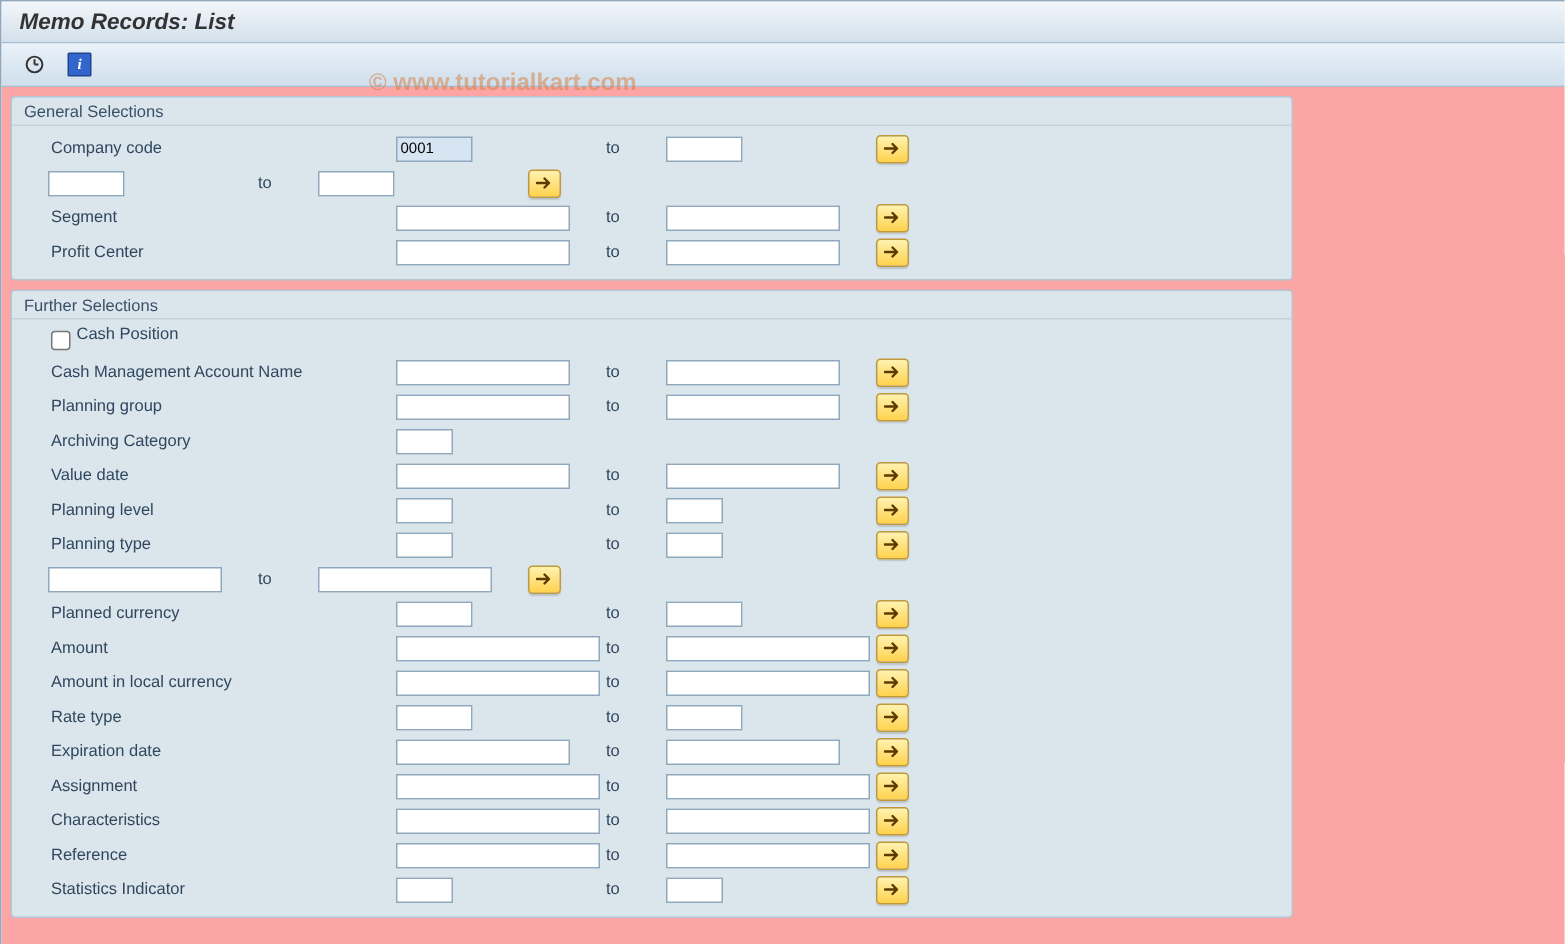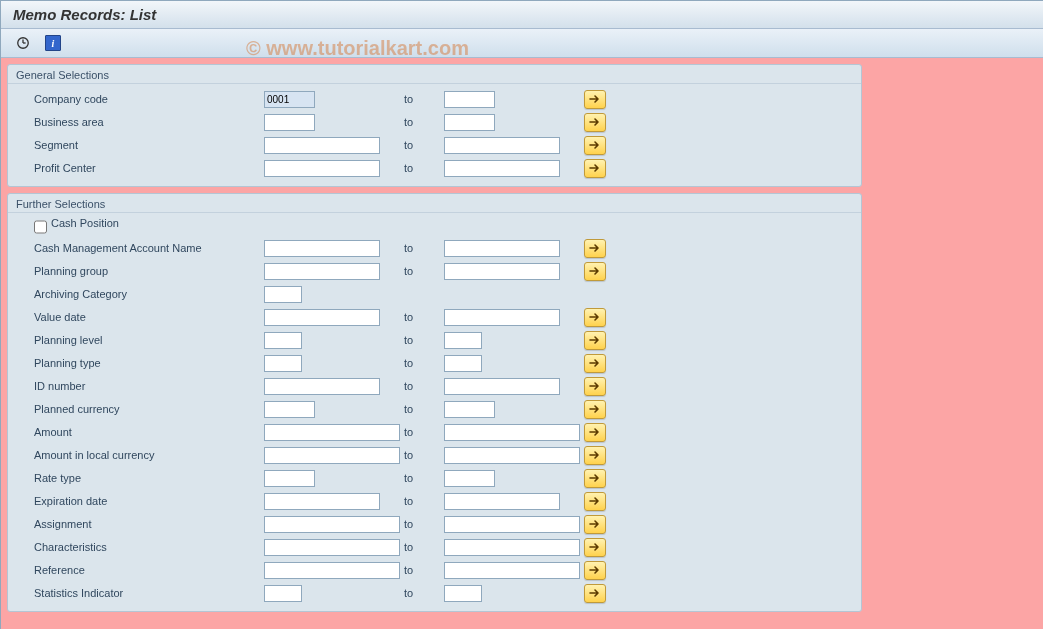--- a/index.html
+++ b/index.html
@@ -2,21 +2,21 @@
 <html><head>
 <meta charset="utf-8">
 <style>
 html,body{margin:0;padding:0;font-family:Arial,Helvetica,sans-serif;font-size:11px;color:#333;background:#fff}
 .app{width:1043px;height:629px;border:1px solid #8fa8bd;overflow:hidden;position:relative}
 .titlebar{background:linear-gradient(#f2f6fa,#d3e0eb);border-bottom:1px solid #a8bbd0;padding:5px 12px;font-size:15px;font-weight:bold;font-style:italic;color:#333}
 .toolbar{background:linear-gradient(#eaf1f8,#cfdfec);border-bottom:1px solid #a8bbd0;padding:4px 10px;height:20px;display:flex;align-items:center;gap:6px;position:relative}
 .toolbar .btn{width:22px;height:20px;display:flex;align-items:center;justify-content:center;border:1px solid transparent;border-radius:2px;cursor:pointer}
 .icon-execute{width:14px;height:14px}
 .icon-info{width:14px;height:14px;background:#3366cc;border:1px solid #224488;color:#fff;font-weight:bold;font-family:Georgia,serif;font-style:italic;display:flex;align-items:center;justify-content:center;font-size:10px;border-radius:1px}
-.watermark{position:absolute;left:245px;top:8px;font-size:20px;font-weight:bold;color:rgba(214,131,74,0.55);font-family:Arial}
+.watermark{position:absolute;left:245px;top:18px;font-size:16px;font-weight:bold;color:rgba(214,131,74,0.55);font-family:Arial}
 .body{background:#fca5a5;padding:6px;height:560px;overflow:hidden}
 .content{display:flex;gap:6px}
 .left{width:855px}
 .group{background:#dbe5ec;border:1px solid #b4c5d4;border-radius:3px;margin-bottom:6px}
 .group-head{font-size:11px;color:#3a5068;padding:4px 8px 2px;border-bottom:1px solid #c3d1dd}
 .group-body{padding:4px 24px 6px}
 .row{display:flex;align-items:center;height:22px;margin-bottom:1px}
 .lbl{width:230px;color:#30475e;border-bottom:0px solid #c3d1dd;white-space:nowrap;padding-left:2px}
 .col-from{width:140px;display:flex;align-items:center}
 .to{width:40px;color:#30475e;text-align:left}
@@ -68,21 +68,20 @@
                 </div>
                 <div class="sel">
                   <div class="multi-btn">
                     <svg viewBox="0 0 12 10">
                       <path d="M1 5 L8 5 M6 2 L9 5 L6 8" stroke="#5c3b00" stroke-width="1.6" fill="none" stroke-linecap="round" stroke-linejoin="round"></path>
                     </svg>
                   </div>
                 </div>
               </div>
               <div class="row">
-                <div class="lbl">Business area</div>
                 <div class="col-from">
                   <input type="text" class="w-s1" value="" style="">
                 </div>
                 <div class="to">to</div>
                 <div class="col-to">
                   <input type="text" class="w-s1" value="" style="">
                 </div>
                 <div class="sel">
                   <div class="multi-btn">
                     <svg viewBox="0 0 12 10">
@@ -222,21 +221,20 @@
                 </div>
                 <div class="sel">
                   <div class="multi-btn">
                     <svg viewBox="0 0 12 10">
                       <path d="M1 5 L8 5 M6 2 L9 5 L6 8" stroke="#5c3b00" stroke-width="1.6" fill="none" stroke-linecap="round" stroke-linejoin="round"></path>
                     </svg>
                   </div>
                 </div>
               </div>
               <div class="row">
-                <div class="lbl">ID number</div>
                 <div class="col-from">
                   <input type="text" class="w-md" value="" style="">
                 </div>
                 <div class="to">to</div>
                 <div class="col-to">
                   <input type="text" class="w-md" value="" style="">
                 </div>
                 <div class="sel">
                   <div class="multi-btn">
                     <svg viewBox="0 0 12 10">

